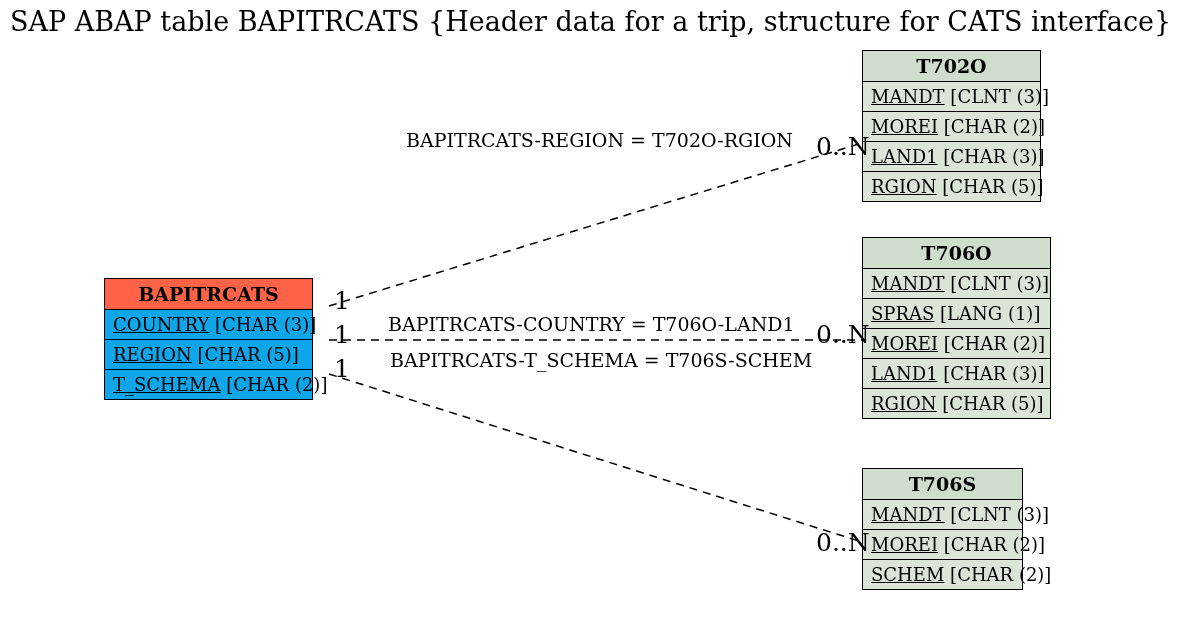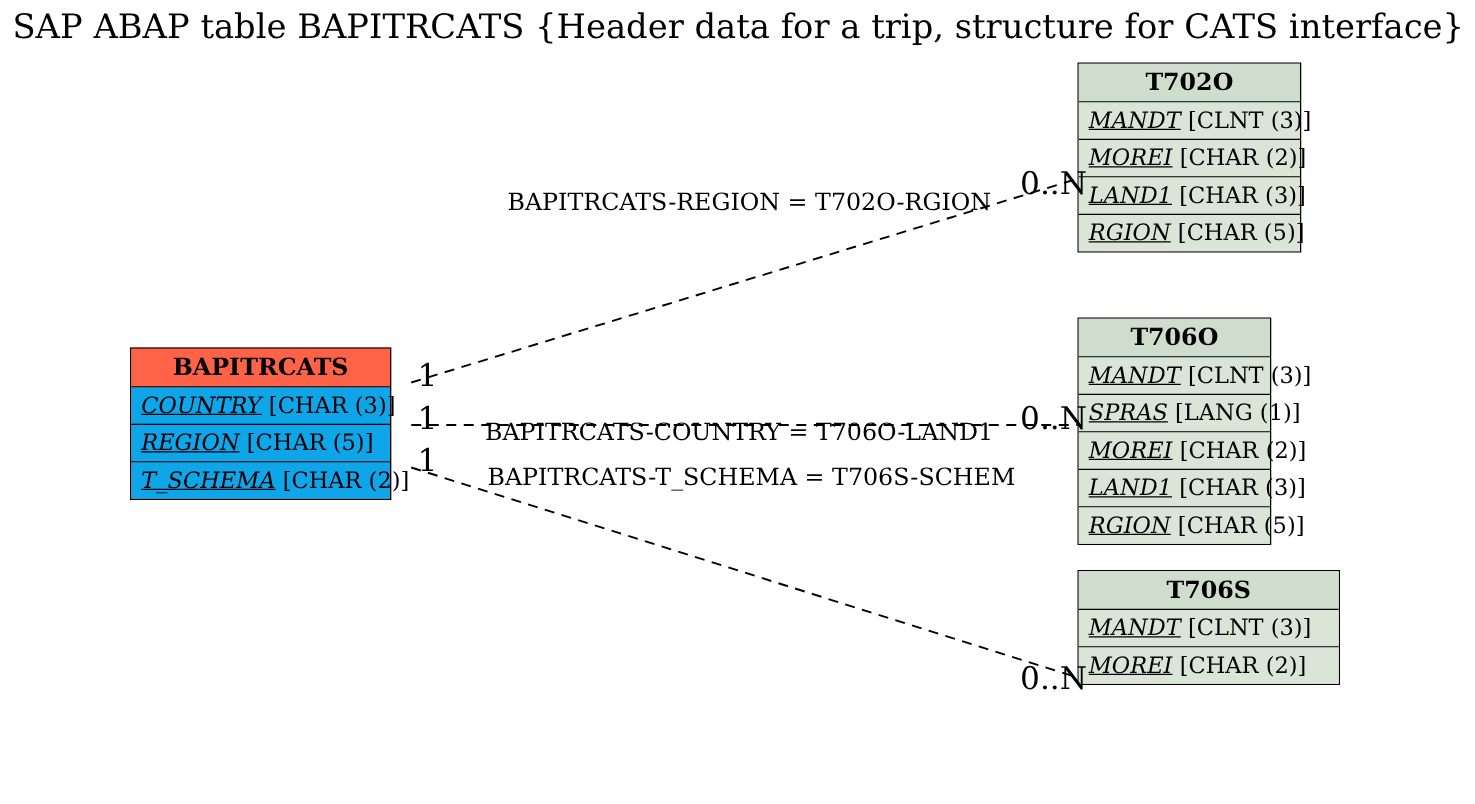--- a/index.html
+++ b/index.html
@@ -36,32 +36,31 @@
     padding: 4px 6px;
     border-bottom: 1.5px solid #000;
   }
   .entity .row {
     font-size: 18px;
     padding: 4px 8px;
     border-bottom: 1.5px solid #000;
     white-space: nowrap;
   }
   .entity .row:last-child { border-bottom: none; }
-  .entity .row .fname { font-style: italic; text-decoration: underline; }
+  .entity .row .fname { text-decoration: underline; }
   .entity .row .ftype {}
   .source { background: #ff6347; }
   .source .hdr { background: #ff6347; }
   .source .row { background: #0ea5e9; }
   .target .hdr { background: #cfdecc; }
   .target .row { background: #dae5d7; }
   .rel-label {
     position: absolute;
     font-size: 19px;
     white-space: nowrap;
-    margin-top: 22px;
   }
   .card {
     position: absolute;
     font-size: 25px;
   }
 </style>
 </head>
 <body>
 
 <div class="title">SAP ABAP table BAPITRCATS {Header data for a trip, structure for CATS interface}</div>
@@ -80,33 +79,34 @@
 </div>
 
 <div class="entity target" style="left:862px; top:50px; width:179px;">
   <div class="hdr">T702O</div>
   <div class="row"><span class="fname">MANDT</span> <span class="ftype">[CLNT (3)]</span></div>
   <div class="row"><span class="fname">MOREI</span> <span class="ftype">[CHAR (2)]</span></div>
   <div class="row"><span class="fname">LAND1</span> <span class="ftype">[CHAR (3)]</span></div>
   <div class="row"><span class="fname">RGION</span> <span class="ftype">[CHAR (5)]</span></div>
 </div>
 
-<div class="entity target" style="left:862px; top:254px; width:155px;">
+<div class="entity target" style="left:862px; top:237px; width:189px;">
   <div class="hdr">T706O</div>
   <div class="row"><span class="fname">MANDT</span> <span class="ftype">[CLNT (3)]</span></div>
   <div class="row"><span class="fname">SPRAS</span> <span class="ftype">[LANG (1)]</span></div>
   <div class="row"><span class="fname">MOREI</span> <span class="ftype">[CHAR (2)]</span></div>
   <div class="row"><span class="fname">LAND1</span> <span class="ftype">[CHAR (3)]</span></div>
   <div class="row"><span class="fname">RGION</span> <span class="ftype">[CHAR (5)]</span></div>
 </div>
 
-<div class="entity target" style="left:862px; top:456px; width:210px;">
+<div class="entity target" style="left:862px; top:468px; width:161px;">
   <div class="hdr">T706S</div>
   <div class="row"><span class="fname">MANDT</span> <span class="ftype">[CLNT (3)]</span></div>
   <div class="row"><span class="fname">MOREI</span> <span class="ftype">[CHAR (2)]</span></div>
+  <div class="row"><span class="fname">SCHEM</span> <span class="ftype">[CHAR (2)]</span></div>
 </div>
 
 <div class="rel-label" style="left:406px; top:129px;">BAPITRCATS-REGION = T702O-RGION</div>
 <div class="rel-label" style="left:388px; top:313px;">BAPITRCATS-COUNTRY = T706O-LAND1</div>
 <div class="rel-label" style="left:390px; top:349px;">BAPITRCATS-T_SCHEMA = T706S-SCHEM</div>
 
 <div class="card" style="left:334px; top:286px;">1</div>
 <div class="card" style="left:334px; top:320px;">1</div>
 <div class="card" style="left:334px; top:354px;">1</div>
 

